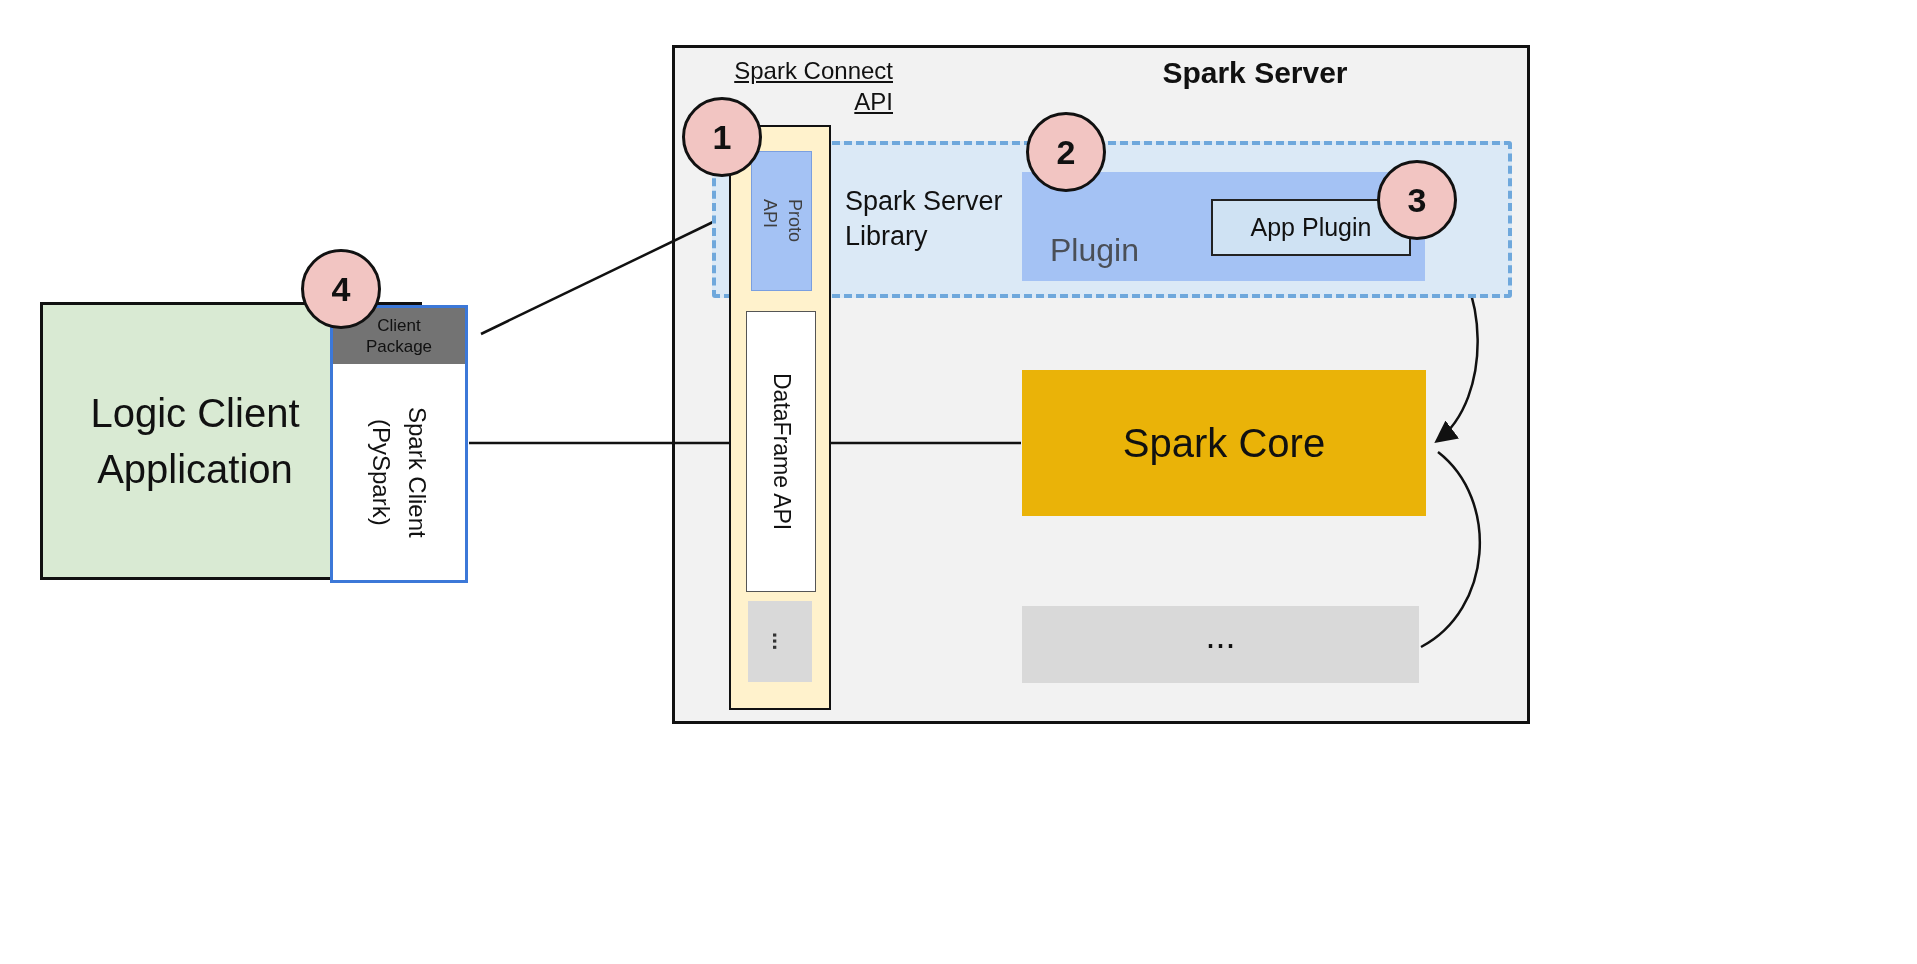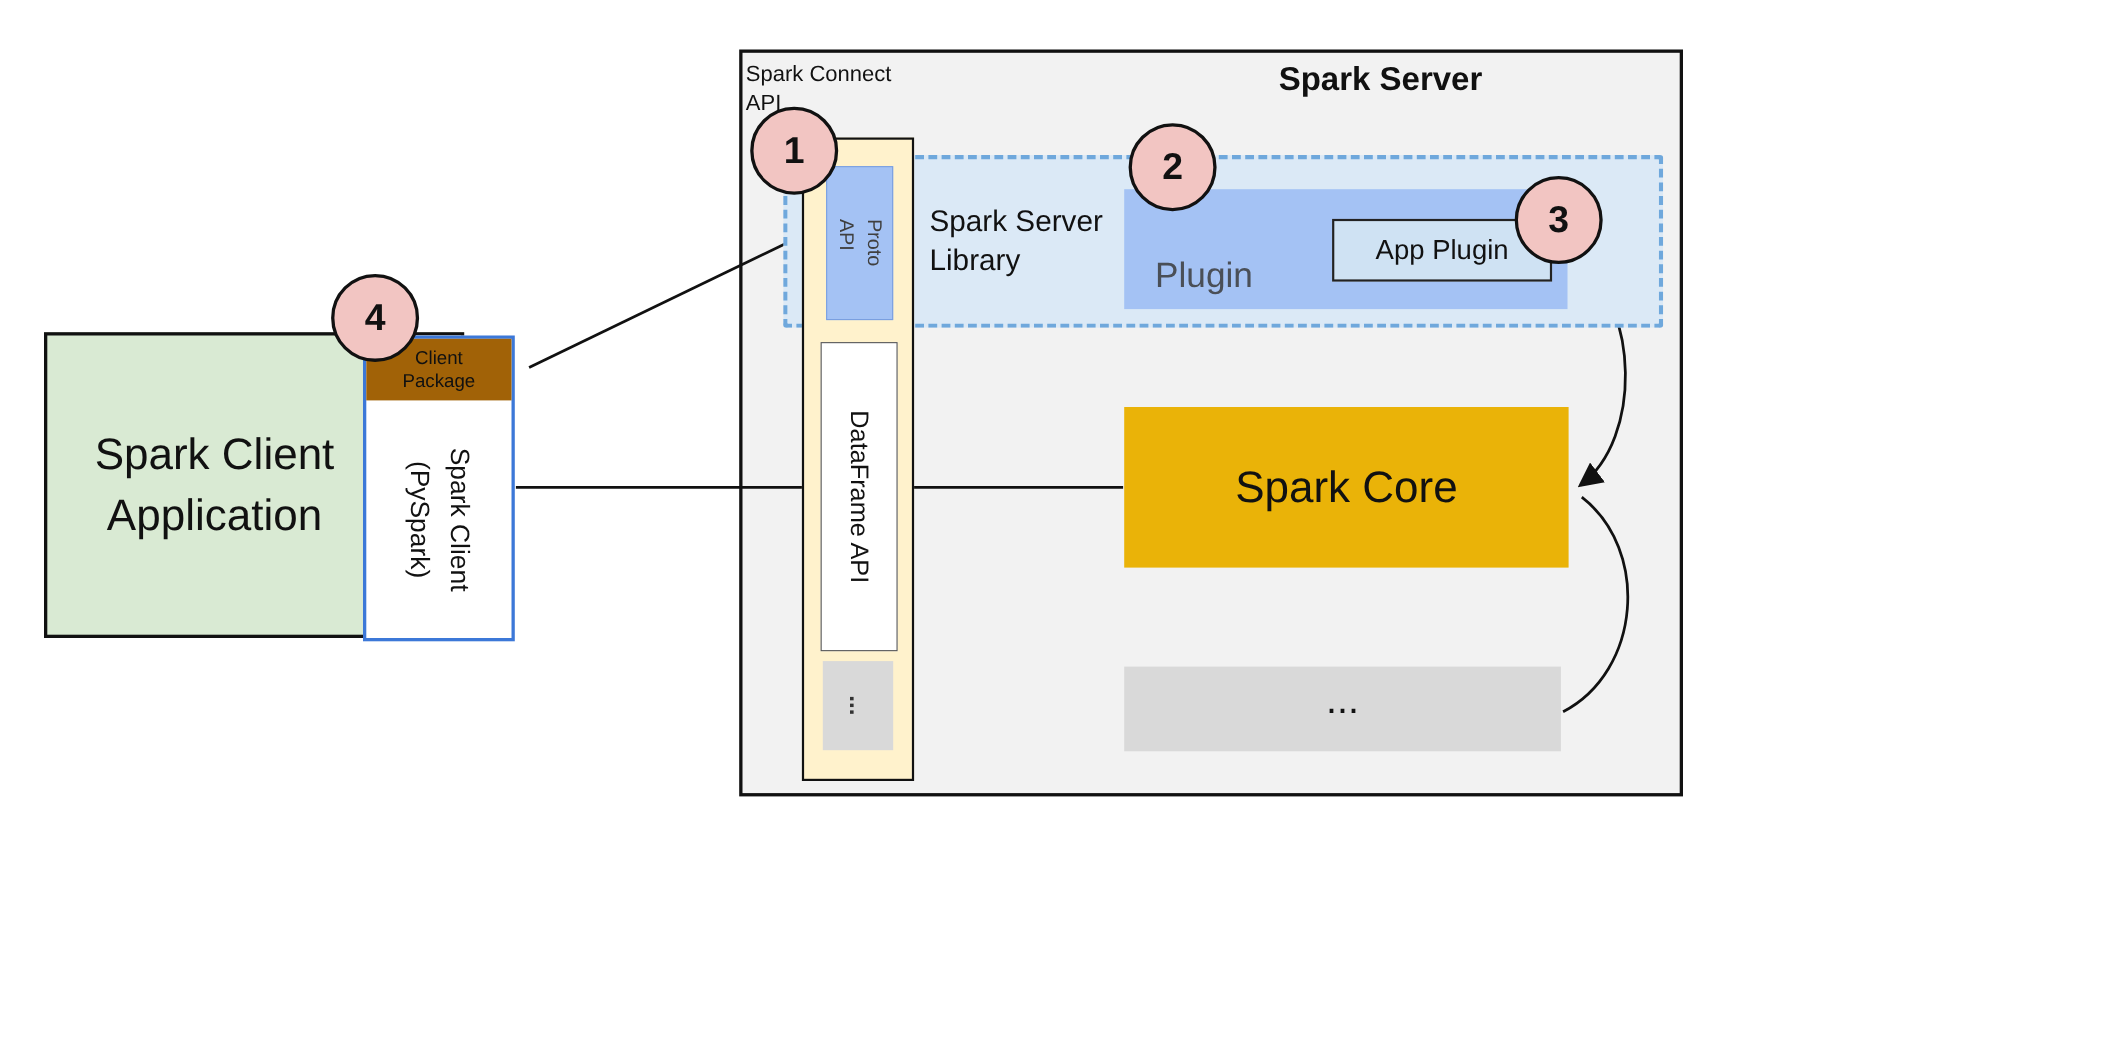--- a/index.html
+++ b/index.html
@@ -8,21 +8,21 @@
     position:relative; width:1917px; height:964px; background:#ffffff;
     font-family:"Liberation Sans", sans-serif; color:#111; overflow:hidden;
   }
   .abs { position:absolute; }
   .pre { white-space:pre-line; }
   .flexc { display:flex; align-items:center; justify-content:center; }
 
   
   #server-box { left:672px; top:45px; width:858px; height:679px; background:#f2f2f2; border:3px solid #111; z-index:0; }
   #server-title { left:1090px; top:56px; width:330px; text-align:center; font-size:30px; font-weight:700; z-index:6; }
-  #connect-api-label { left:678px; top:55px; width:215px; text-align:left; font-size:20px; line-height:1.3; z-index:6; }
+  #connect-api-label { left:678px; top:55px; width:215px; text-align:right; font-size:24px; line-height:1.3; z-index:6;text-decoration:underline; }
 
   
   #connectors { left:0; top:0; width:1917px; height:964px; z-index:1; pointer-events:none; }
 
   
   #dashed-box { left:712px; top:141px; width:800px; height:157px; background:#dbe9f6; border:4px dashed #6fa8dc; z-index:2; border-radius:3px; }
   #library-label { left:845px; top:184px; width:220px; font-size:27px; line-height:1.3; z-index:6; }
   #plugin-box { left:1022px; top:172px; width:403px; height:109px; background:#a4c2f4; z-index:4; display:flex; align-items:center; padding-left:28px; }
   #plugin-box .lbl { font-size:32px; color:#4a4f57;margin-top:48px; }
   #applogic-box { left:1211px; top:199px; width:200px; height:57px; background:#cfe2f3; border:2px solid #222; z-index:5; font-size:25px; }
@@ -38,21 +38,21 @@
 
   
   #core-box { left:1022px; top:370px; width:404px; height:146px; background:#eab308; z-index:4; font-size:40px; }
   #dots-box { left:1022px; top:606px; width:397px; height:77px; background:#d9d9d9; z-index:4; font-size:36px; }
   #dots-box .lbl { transform:translateY(-9px); }
 
   
   #green-box { left:40px; top:302px; width:382px; height:278px; background:#d9ead3; border:3px solid #111; z-index:2; }
   #green-label { left:40px; top:302px; width:310px; height:278px; font-size:40px; text-align:center; line-height:1.4; z-index:3; }
   #client-box { left:330px; top:305px; width:138px; height:278px; background:#ffffff; border:3px solid #3c78d8; z-index:4; display:flex; flex-direction:column; }
-  #client-header { height:56px; background:#a16207; display:flex; align-items:center; justify-content:center; text-align:center; font-size:17px; line-height:1.25; }
+  #client-header { height:56px; background:#737373; display:flex; align-items:center; justify-content:center; text-align:center; font-size:17px; line-height:1.25; }
   #client-body { flex:1; display:flex; align-items:center; justify-content:center; }
   #client-body .lbl { font-size:24px; line-height:1.5; text-align:center; }
 
   
   .vtext { writing-mode:vertical-rl; text-orientation:mixed; }
 
   
   .badge { width:80px; height:80px; border-radius:50%; background:#f2c5c2; border:3px solid #111;
            display:flex; align-items:center; justify-content:center; font-size:34px; font-weight:700; z-index:8; }
   #badge-1 { left:682px; top:97px; }
@@ -107,21 +107,21 @@
   </div>
 
   <div id="core-box" class="abs flexc">
     <span class="lbl">Spark Core</span>
   </div>
   <div id="dots-box" class="abs flexc">
     <span class="lbl">...</span>
   </div>
 
   <div id="green-box" class="abs"></div>
-  <div id="green-label" class="abs flexc pre">Spark Client
+  <div id="green-label" class="abs flexc pre">Logic Client
 Application</div>
 
   <div id="client-box" class="abs">
     <div id="client-header">
       <span class="pre">Client
 Package</span>
     </div>
     <div id="client-body">
       <span class="lbl vtext pre">Spark Client
 (PySpark)</span>

